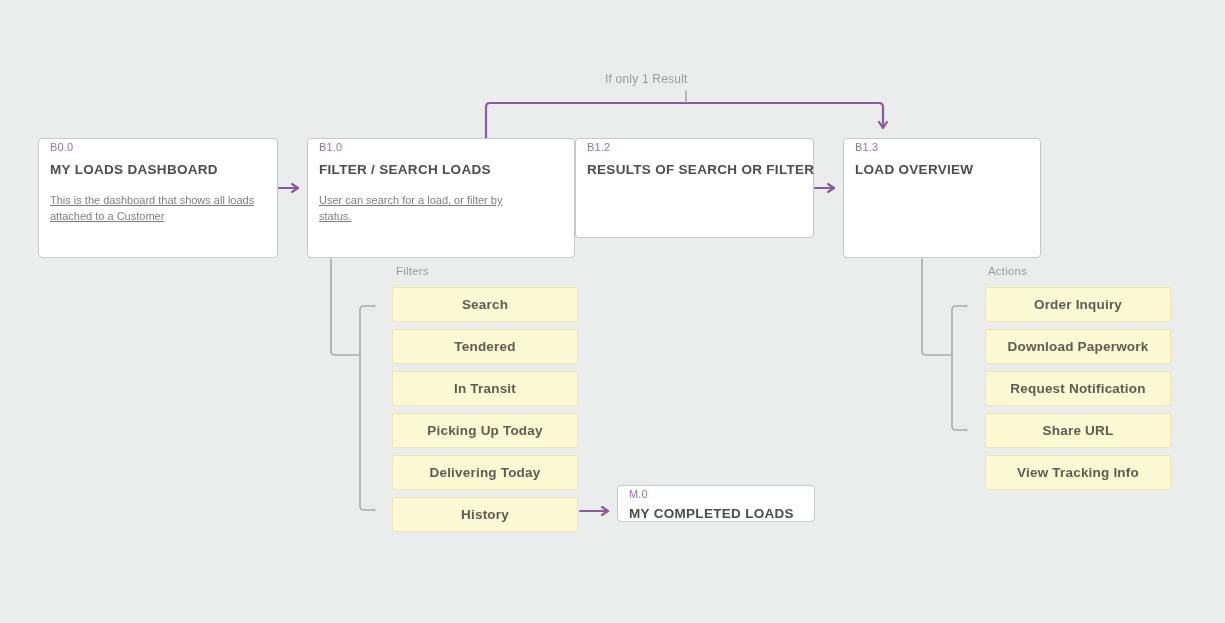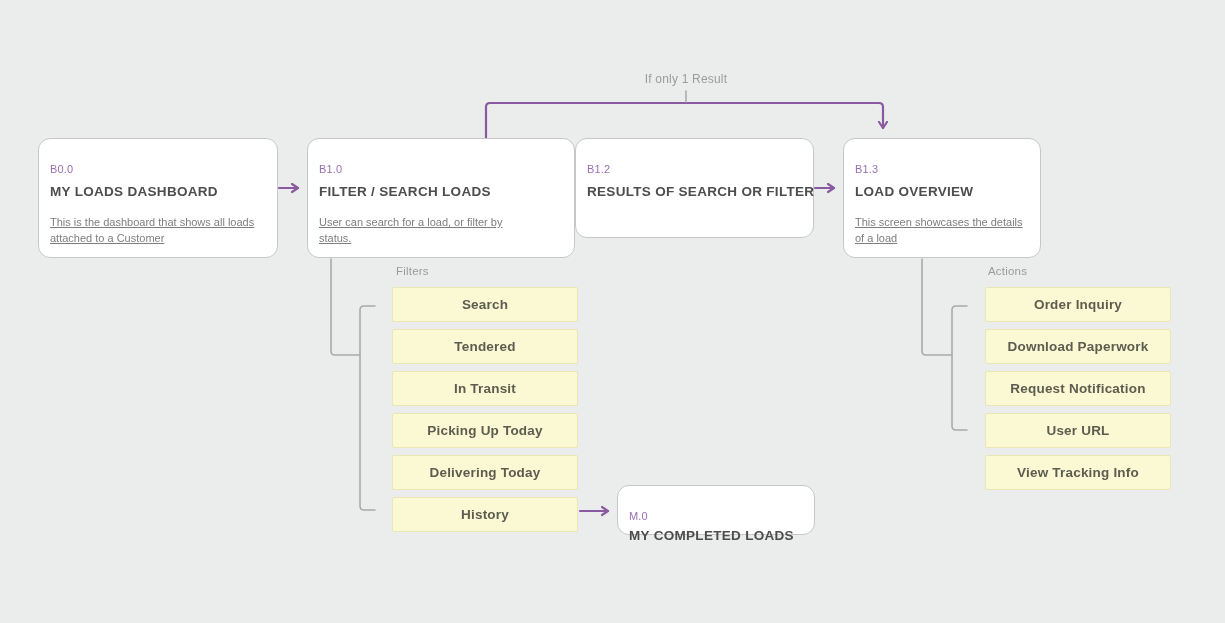--- a/index.html
+++ b/index.html
@@ -50,22 +50,22 @@
     stroke: var(--accent-purple);
     stroke-width: 2.2;
     fill: none;
     stroke-linecap: round;
     stroke-linejoin: round;
   }
   .node {
     position: absolute;
     background: var(--node-bg);
     border: 1px solid var(--node-border);
-    border-radius: 12px;
-    padding: 24px 11px;
+    border-radius: 4px;
+    padding: 2px 11px;
   }
   .node-id {
     font-size: 11px;
     color: var(--node-id-text);
     letter-spacing: 0.2px;
   }
   .node-title {
     margin-top: 9px;
     font-size: 13.5px;
     font-weight: bold;
@@ -85,21 +85,20 @@
   .group-label {
     position: absolute;
     font-size: 11.5px;
     color: var(--group-label-text);
     letter-spacing: 0.2px;
   }
   .annotation {
     position: absolute;
     font-size: 12px;
     color: var(--group-label-text);
-    text-align: center;
     letter-spacing: 0.2px;
   }
   .pill-column {
     position: absolute;
     display: flex;
     flex-direction: column;
   }
   .pill {
     width: 186px;
     height: 35px;
@@ -158,21 +157,20 @@
   </div>
 
   <div class="node" style="left:575px; top:138px; width:239px; height:100px;">
     <div class="node-id">B1.2</div>
     <div class="node-title">RESULTS OF SEARCH OR FILTER</div>
   </div>
 
   <div class="node" style="left:843px; top:138px; width:198px; height:120px;">
     <div class="node-id">B1.3</div>
     <div class="node-title">LOAD OVERVIEW</div>
-    <div class="node-desc">This screen showcases the details of a load</div>
   </div>
 
   <div class="node" style="left:617px; top:485px; width:198px; height:37px;">
     <div class="node-id">M.0</div>
     <div class="node-title small-node-title">MY COMPLETED LOADS</div>
   </div>
 
   <div class="group-label" style="left:396px; top:265px;text-align:right;">Filters</div>
   <div class="pill-column" style="left:392px; top:287px;align-items:center;">
     <div class="pill">Search</div>
@@ -181,17 +179,17 @@
     <div class="pill">Picking Up Today</div>
     <div class="pill">Delivering Today</div>
     <div class="pill">History</div>
   </div>
 
   <div class="group-label" style="left:988px; top:265px;">Actions</div>
   <div class="pill-column" style="left:985px; top:287px;">
     <div class="pill">Order Inquiry</div>
     <div class="pill">Download Paperwork</div>
     <div class="pill">Request Notification</div>
-    <div class="pill">User URL</div>
+    <div class="pill">Share URL</div>
     <div class="pill">View Tracking Info</div>
   </div>
 
 </div>
 
 </body></html>

